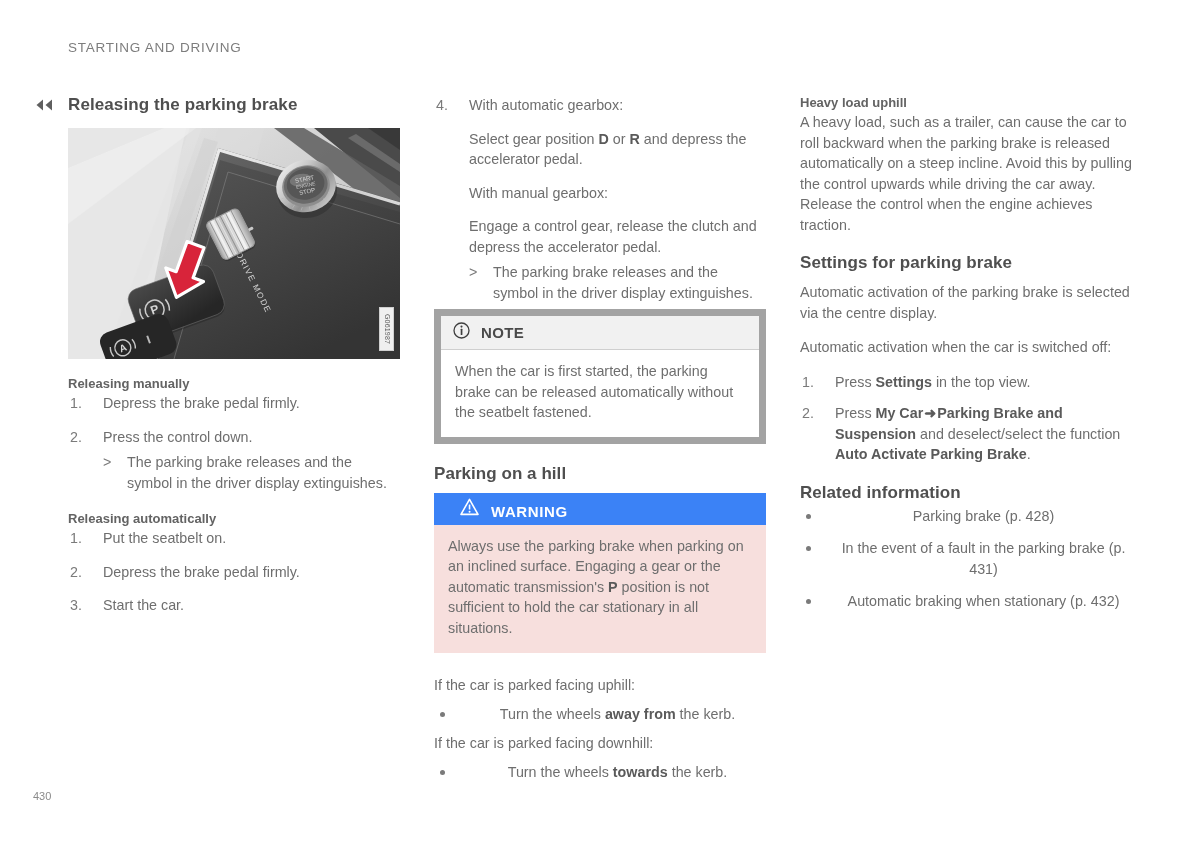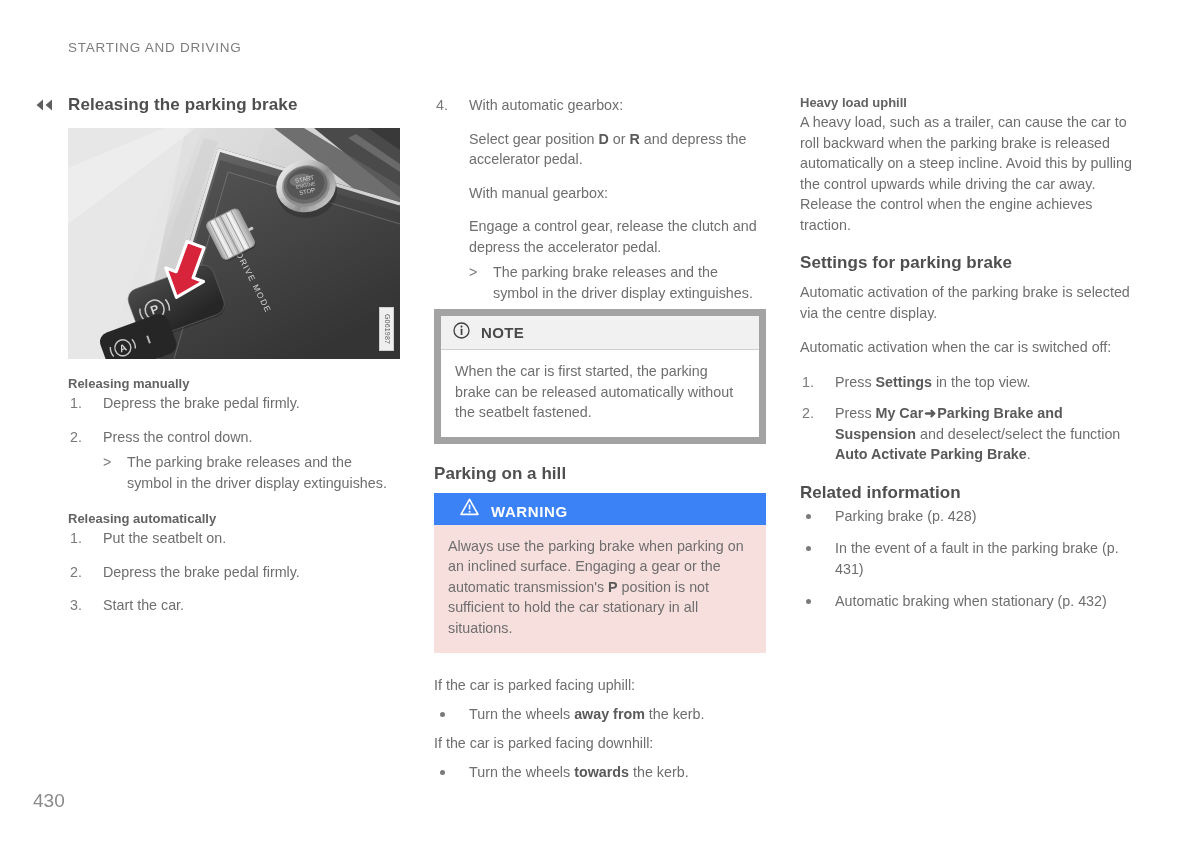--- a/index.html
+++ b/index.html
@@ -33,21 +33,21 @@
     letter-spacing: 0.75px;
     color: #7d7d7d;
     font-weight: 400;
   }
 
   
   .page-number {
     position: absolute;
     left: 33px;
     top: 790px;
-    font-size: 19px;
+    font-size: 11px;
     color: #8a8a8a;
   }
 
   
   .cont-chevron {
     position: absolute;
     left: 34px;
     top: 97px;
     width: 22px;
     height: 16px;
@@ -172,20 +172,21 @@
     line-height: 20.5px;
     margin-top: 13px;
   }
   .subpara.first { margin-top: 13px; }
 
   
   ul.bullets {
     margin: 0;
     padding: 0;
     list-style: none;
+    text-align: center;
   }
   ul.bullets > li {
     position: relative;
     padding-left: 35px;
     font-size: 14.3px;
     line-height: 20.5px;
     margin-bottom: 13px;
   }
   ul.bullets > li:last-child { margin-bottom: 0; }
   ul.bullets > li > .dot {

